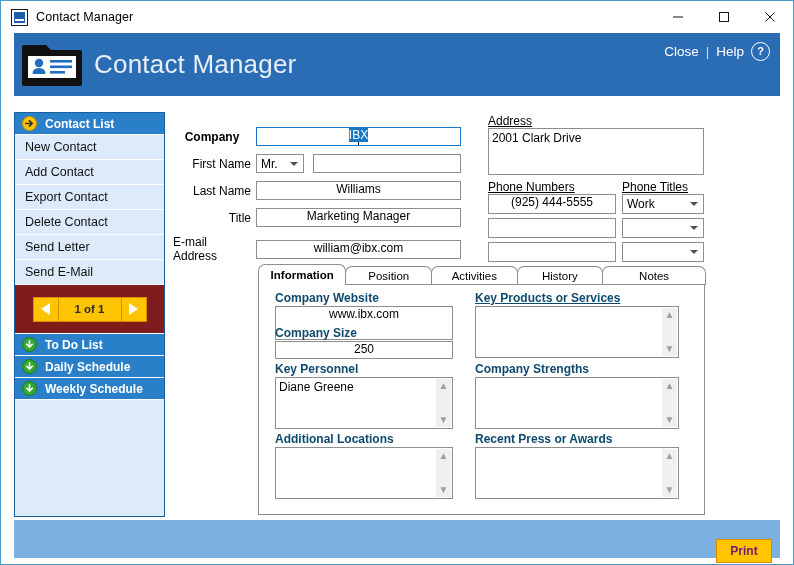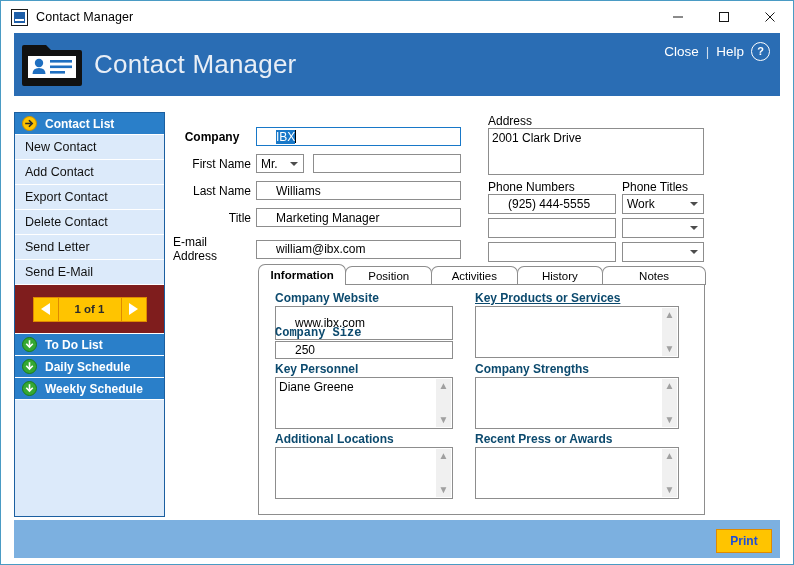--- a/index.html
+++ b/index.html
@@ -103,36 +103,37 @@
     align-items:center;justify-content:center;box-sizing:border-box;flex:none;
   }
   .circ.yellow{background:#ffc400;border:1px solid #c98f00;}
   .circ.green{background:#35a832;border:1px solid #1c7a1a;}
   
   .form{position:absolute;left:172px;top:0;right:8px;height:405px;}
   .lbl{font-size:12px;color:#000000;}
   .row{position:absolute;display:flex;align-items:center;}
   .fld{
     border:1px solid #8d8d8d;background:#ffffff;box-sizing:border-box;
-    font-size:12px;color:#000000;padding:0 19px;display:flex;align-items:center;
+    font-size:12px;color:#000000;padding:0 5px;display:flex;align-items:center;
     font-family:"Liberation Sans", sans-serif;
+    flex-direction:column;
   }
   .fld.focus{border:1px solid #1878c8;}
   .sel-text{background:#1878c8;color:#ffffff;}
   .caret{display:inline-block;width:1px;height:13px;background:#000;margin-left:0px;}
   .combo{
     border:1px solid #8d8d8d;background:#ffffff;box-sizing:border-box;position:relative;
     font-size:12px;color:#000;display:flex;align-items:center;padding-left:4px;
   }
   .combo .arr{
     position:absolute;right:5px;top:50%;margin-top:-2px;
     width:0;height:0;border-left:4px solid transparent;border-right:4px solid transparent;
     border-top:4px solid #4d4d4d;
   }
-  .grp-lbl{font-size:12px;color:#000;}
+  .grp-lbl{font-size:12px;color:#000;text-decoration:underline;}
   .ta{
     border:1px solid #8d8d8d;background:#ffffff;box-sizing:border-box;
     font-size:12px;color:#000;padding:2px 3px;position:relative;overflow:hidden;
   }
   
   .tabpanel{position:absolute;left:85px;top:152px;width:447px;height:252px;}
   .tabstrip{position:relative;height:21px;display:flex;align-items:flex-end;}
   .tab{
     height:19px;box-sizing:border-box;
     border:1px solid #8d8d8d;border-bottom:none;background:#ffffff;
@@ -150,24 +151,24 @@
   .sb{
     position:absolute;right:1px;top:1px;bottom:1px;width:15px;background:#f0f0f0;
     display:flex;flex-direction:column;justify-content:space-between;align-items:center;
   }
   .sb .chev{font-size:10px;color:#a0a0a0;line-height:1;padding:2px 0;}
   
   .footer{
     position:absolute;left:13px;right:13px;bottom:6px;height:38px;background:#7cb0e0;
   }
   .print-btn{
-    position:absolute;right:8px;top:9px;width:56px;height:24px;
+    position:absolute;right:8px;top:19px;width:56px;height:24px;
     background:#ffc400;border:1px solid #e08a00;box-sizing:border-box;
     display:flex;align-items:center;justify-content:center;
-    font-size:12px;font-weight:bold;color:#1d4ed8;
+    font-size:12px;font-weight:bold;color:#701a75;
   }
 </style>
 </head>
 <body>
 
 <div class="window">
 
   <div class="titlebar">
     <div class="tb-icon"></div>
     <div class="tb-title">Contact Manager</div>
@@ -376,21 +377,21 @@
           </div>
         </div>
 
         <div class="tabbody">
 
           <div class="sec-lbl" style="left:16px;top:6px;">Company Website</div>
           <div class="fld" style="position:absolute;left:16px;top:21px;width:178px;height:34px;">
             <span>www.ibx.com</span>
           </div>
 
-          <div class="sec-lbl" style="left:16px;top:41px;font-family:Liberation Mono, monospace;">Company Size</div>
+          <div class="sec-lbl" style="left:16px;top:41px;">Company Size</div>
           <div class="fld" style="position:absolute;left:16px;top:56px;width:178px;height:18px;">
             <span>250</span>
           </div>
 
           <div class="sec-lbl" style="left:16px;top:77px;">Key Personnel</div>
           <div class="ta" style="position:absolute;left:16px;top:92px;width:178px;height:52px;">
             <span>Diane Greene</span>
             <div class="sb">
               <span class="chev">▲</span>
               <span class="chev">▼</span>

